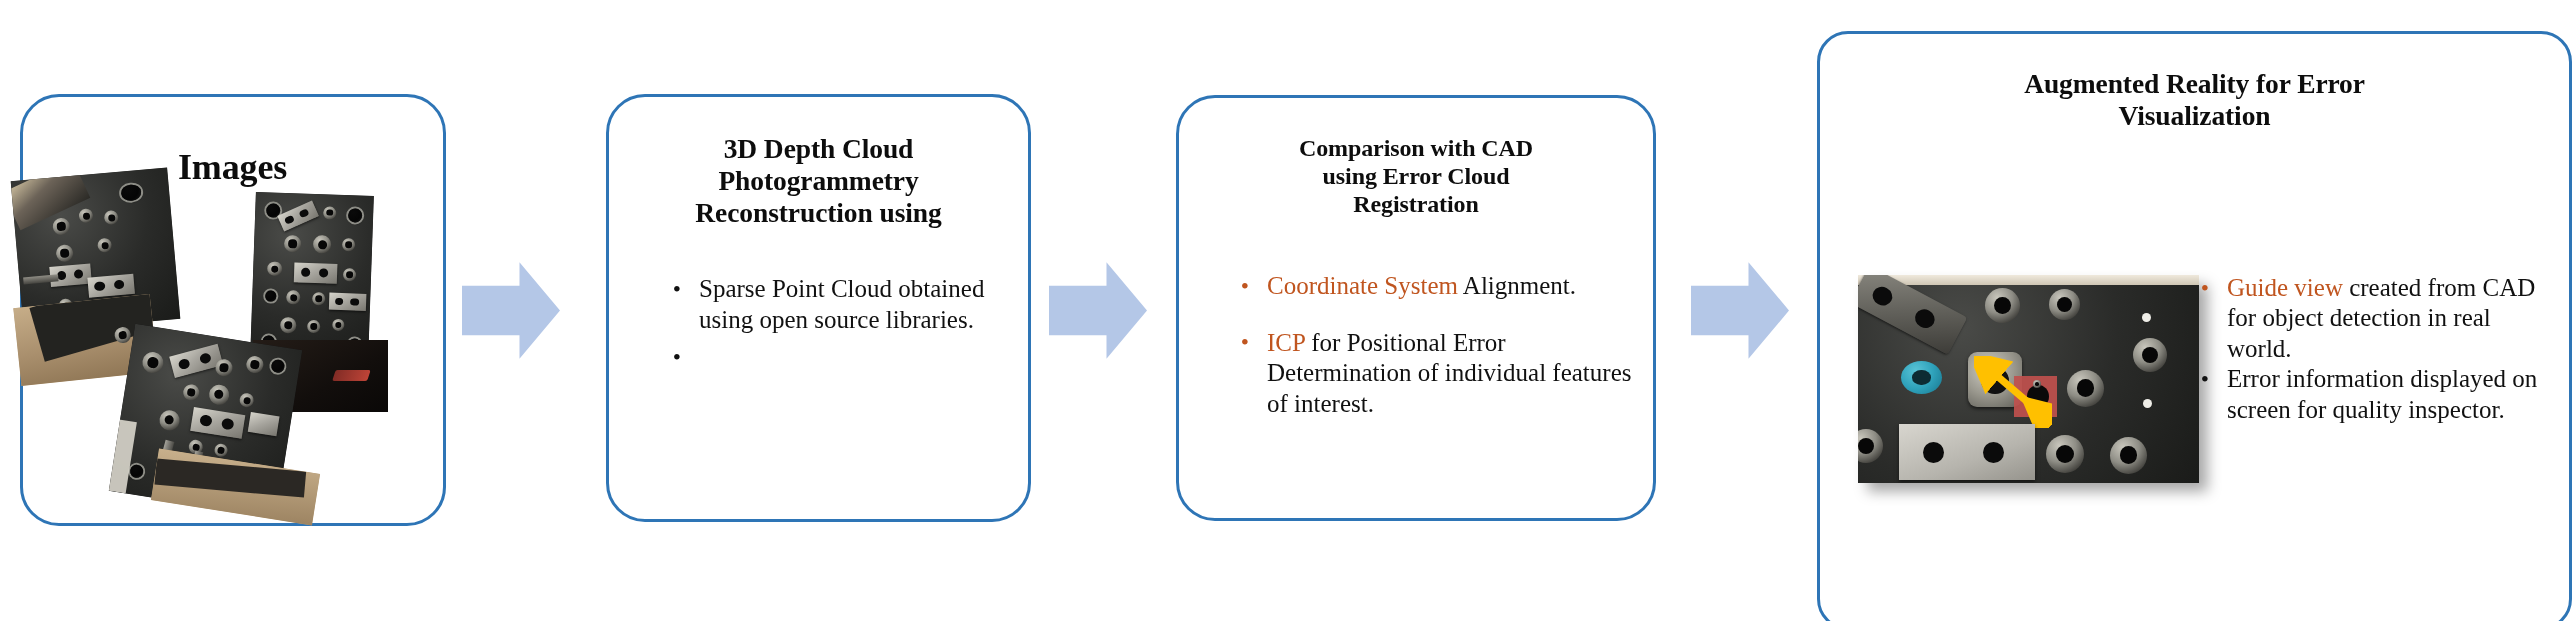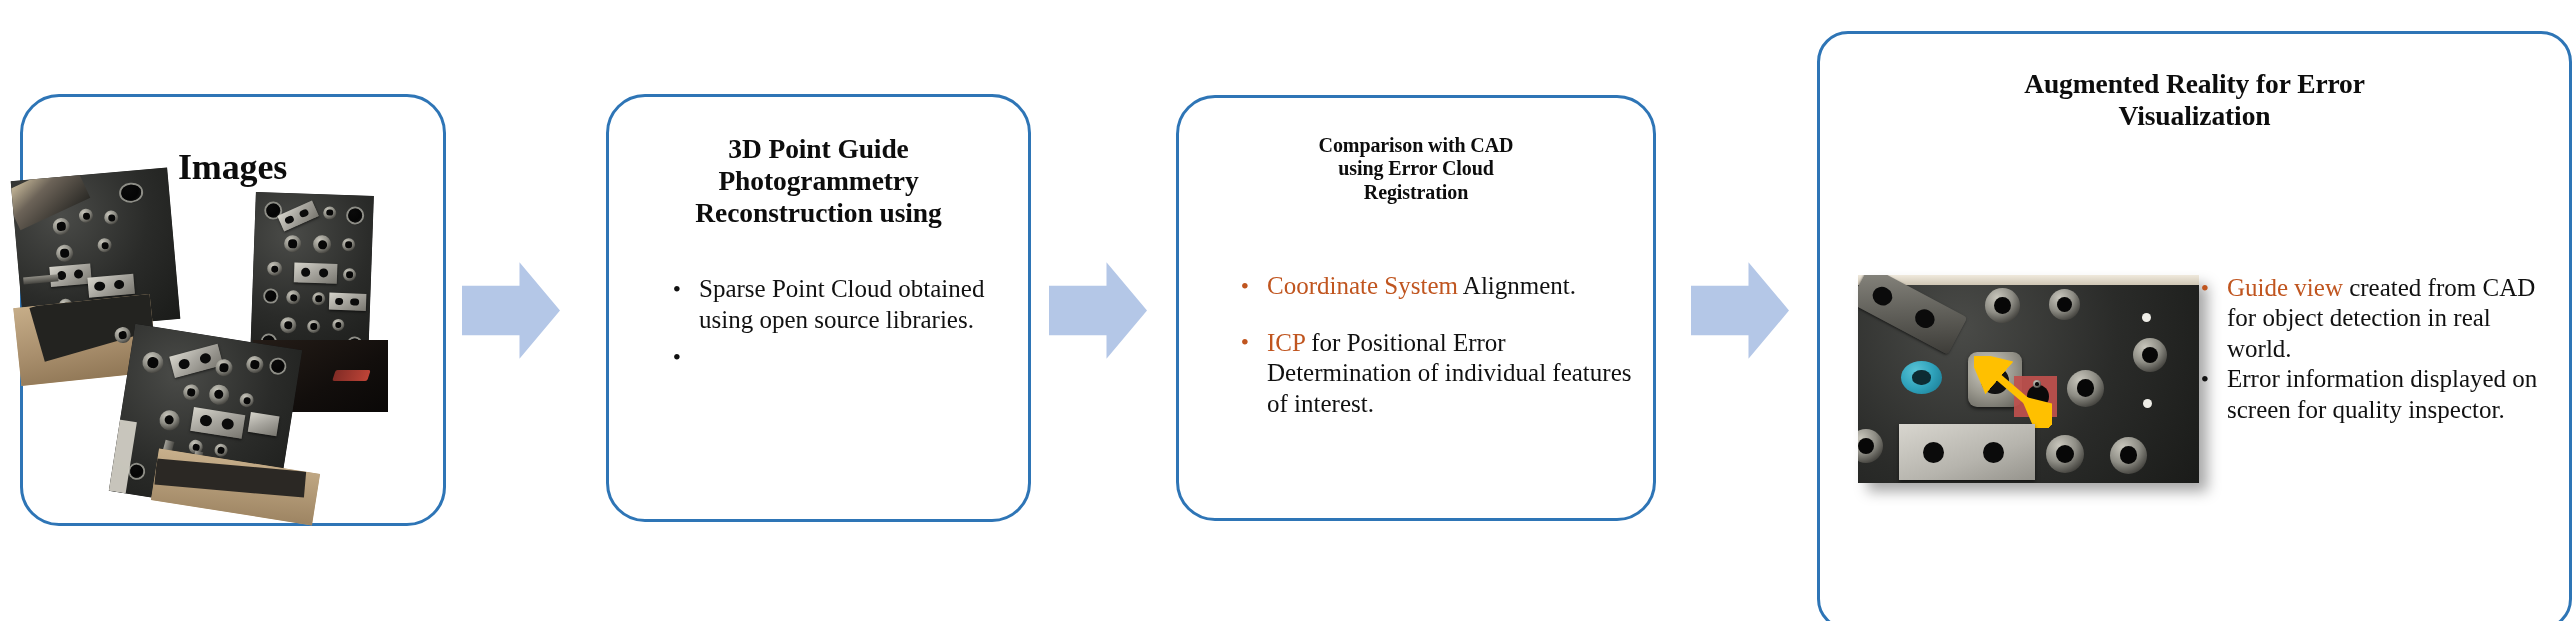--- a/index.html
+++ b/index.html
@@ -15,21 +15,21 @@
   #box2{left:606px; top:94px; width:425px; height:428px;}
   #box3{left:1176px;top:95px; width:480px; height:426px;}
   #box4{left:1817px;top:11.8px;  width:755px;height:599px;border-radius:31px;margin-top:19px;}
 
   
   .btitle{position:absolute;left:0;right:0;text-align:center;
           font-weight:bold;color:#0d0d0d;line-height:1.17;
           letter-spacing:-0.1px;}
   #t1{top:49px;font-size:36px;}
   #t2{top:36px;font-size:27.5px;}
-  #t3{top:36px;font-size:20px;}
+  #t3{top:36px;font-size:24px;}
   #t4{top:34px;font-size:27.5px;}
 
   
   .bullets{position:absolute;list-style:none;margin:0;padding:0;}
   .bullets li{position:relative;padding-left:34px;font-size:25px;
               line-height:1.22;color:#111111;}
   .bullets li .dot{position:absolute;left:7.8px;top:0.03em;font-size:23.5px;line-height:1.22;}
   .bullets li.sp{margin-top:1.05em;}
   .bullets li.gap{margin-top:0.30em;}
   .hi{color:#C0551F;}
@@ -204,21 +204,21 @@
   </div>
 
   <div class="arrow" id="a1">
     <svg width="98" height="105" viewBox="0 0 150 160" aria-hidden="true">
       <polygon points="0,42 88,42 88,6 150,80 88,154 88,118 0,118" fill="#B4C7E7"></polygon>
     </svg>
   </div>
 
   <div class="box" id="box2">
     <div class="btitle" id="t2">
-      <div>3D Point Guide</div>
+      <div>3D Depth Cloud</div>
       <div>Photogrammetry</div>
       <div>Reconstruction using</div>
     </div>
 
     <ul class="bullets" id="b2">
       <li>
         <span class="dot">•</span>
         <span>Sparse Point Cloud obtained using open source libraries.</span>
       </li>
       <li class="gap">

